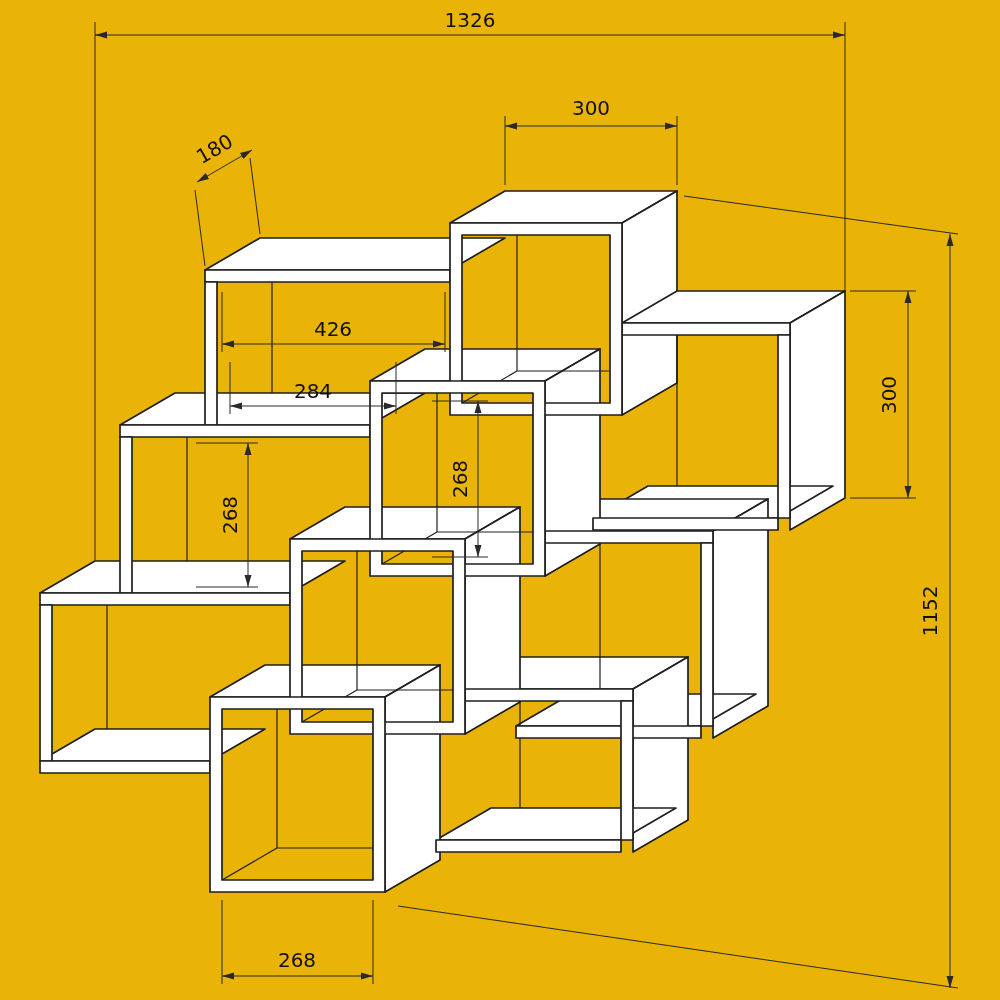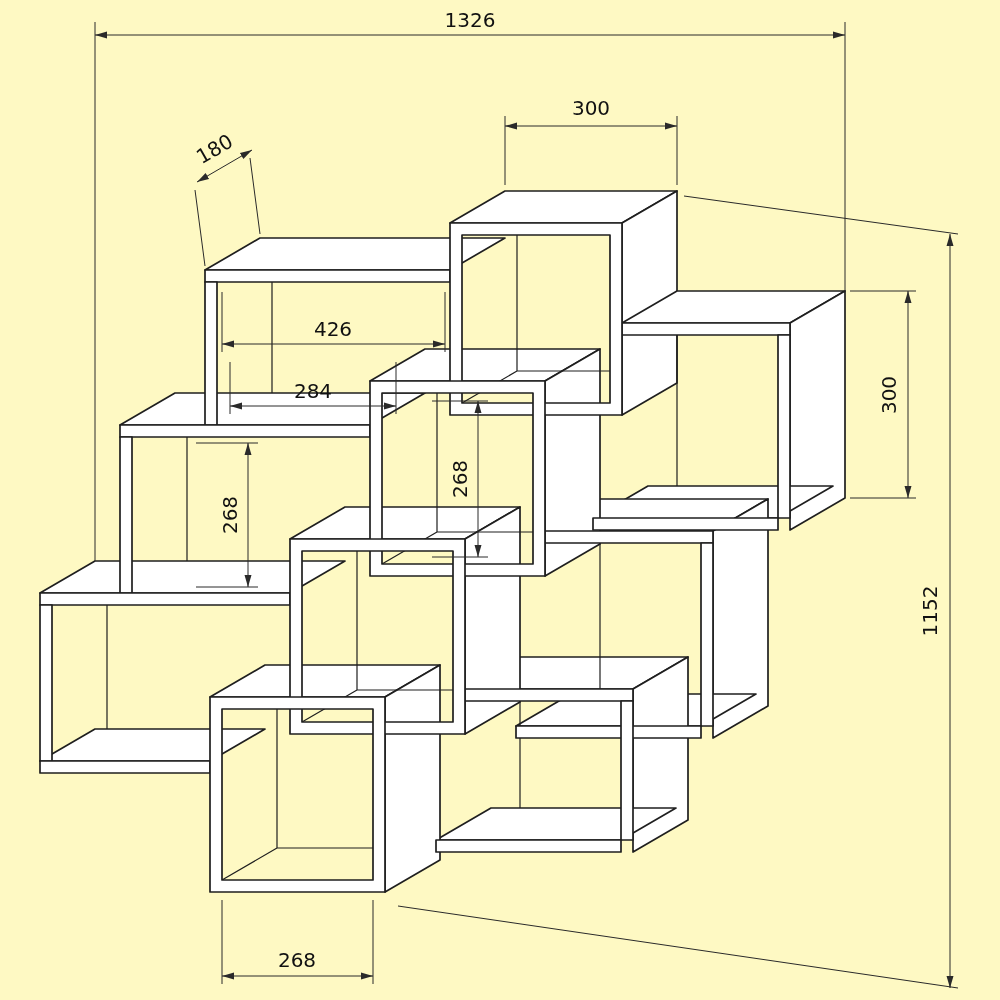--- a/index.html
+++ b/index.html
@@ -1,16 +1,16 @@
 <!DOCTYPE html>
 <html><head>
 <meta charset="utf-8">
 <style>
   html,body{margin:0;padding:0;background:#fff;}
-  .page{position:relative;width:1000px;height:1000px;background:#fef9c3;overflow:hidden;
+  .page{position:relative;width:1000px;height:1000px;background:#eab308;overflow:hidden;
         font-family:"DejaVu Sans",sans-serif;}
   .face{fill:#ffffff;stroke:#1f1f1f;stroke-width:1.7;stroke-linejoin:round;}
   .front{fill:#ffffff;stroke:#1f1f1f;stroke-width:1.7;stroke-linejoin:round;}
   .frame{fill:#ffffff;fill-rule:evenodd;stroke:#1f1f1f;stroke-width:1.7;stroke-linejoin:round;}
   .iline{stroke:#1f1f1f;stroke-width:1.2;fill:none;}
   .dim{stroke:#2a2a2a;stroke-width:1;fill:none;}
   .dimtxt{font-family:"DejaVu Sans",sans-serif;font-size:20px;fill:#111;text-anchor:middle;}
 </style>
 </head>
 <body>

